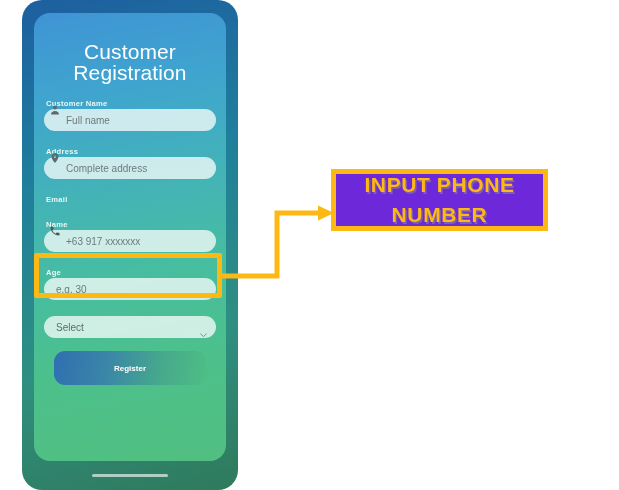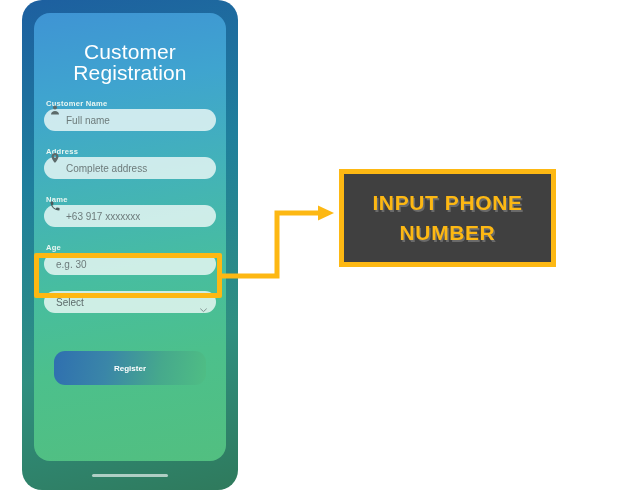--- a/index.html
+++ b/index.html
@@ -177,29 +177,28 @@
     z-index: 19;
     pointer-events: none;
   }
 
   
   #annotation-box {
     position: absolute;
     left: 331px;
     top: 169px;
     width: 217px;
-    height: 98px;
+    height: 62px;
     box-sizing: border-box;
-    background: #404040;
+    background: #6d28d9;
     border: 5px solid #fdb813;
     z-index: 21;
     display: flex;
     align-items: center;
     justify-content: center;
-    margin-left: 8px;
   }
   #annotation-text {
     color: #fdb813;
     font-size: 21px;
     font-weight: bold;
     letter-spacing: 0.6px;
     line-height: 30px;
     text-align: center;
     text-shadow: 1.5px 1.5px 0 rgba(140,140,140,0.55);
     white-space: pre-line;
@@ -236,20 +235,21 @@
           <span class="field-icon">
             <svg viewBox="0 0 24 24">
                 <path d="M12 2C8.1 2 5 5.1 5 9c0 5.2 7 13 7 13s7-7.8 7-13c0-3.9-3.1-7-7-7zm0 9.5A2.5 2.5 0 1 1 12 6.5a2.5 2.5 0 0 1 0 5z" fill="#5c6a6a"></path>
               </svg>
           </span>
           <input class="input-box" type="text" placeholder="Complete address" style="">
         </div>
       </div>
 
       <div class="field">
+        <span class="field-label">Email</span>
       </div>
 
       <div class="field">
         <span class="field-label">Name</span>
         <div class="input-wrap">
           <span class="field-icon">
             <svg viewBox="0 0 24 24">
                 <path d="M6.6 10.8c1.5 2.9 3.7 5.1 6.6 6.6l2.2-2.2c.3-.3.7-.4 1-.2 1.2.4 2.4.6 3.7.6.6 0 1 .4 1 1V20c0 .6-.4 1-1 1C10.6 21 3 13.4 3 4c0-.6.4-1 1-1h3.4c.6 0 1 .4 1 1 0 1.3.2 2.5.6 3.7.1.3 0 .7-.2 1z" fill="#4b5959"></path>
               </svg>
           </span>

